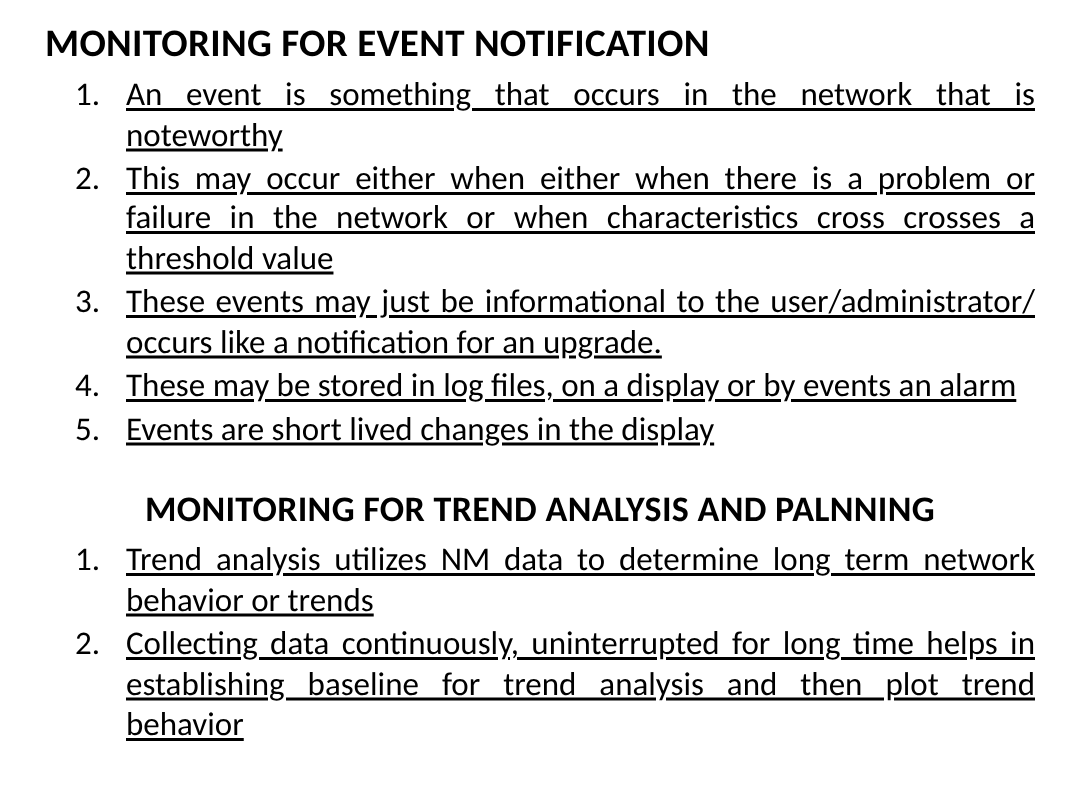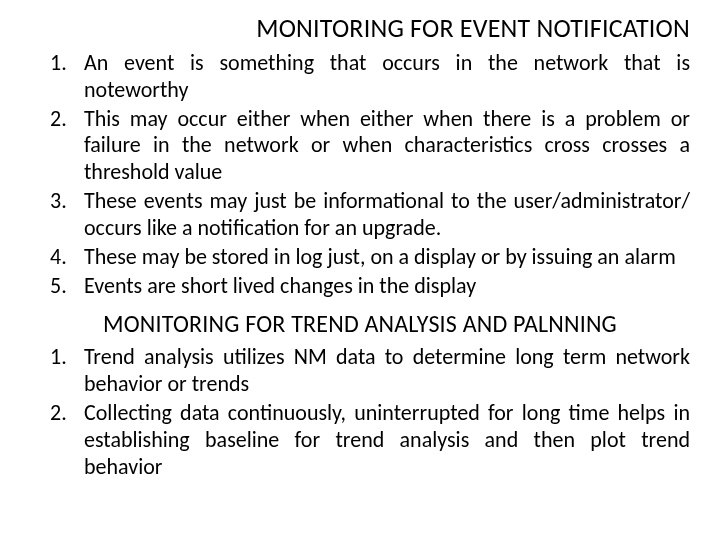--- a/index.html
+++ b/index.html
@@ -7,62 +7,63 @@
     width: 720px;
     height: 540px;
     background: #ffffff;
     font-family: Calibri, Arial, sans-serif;
     color: #000000;
     padding: 12px 30px 10px 30px;
     overflow: hidden;
   }
   .title {
     font-size: 26px;
-    font-weight: 400;
-    text-align: right;
+    font-weight: 700;
+    text-align: left;
     margin-bottom: 6px;
     letter-spacing: 0.2px;
   }
   .subtitle {
     font-size: 24px;
-    font-weight: 400;
+    font-weight: 700;
     text-align: center;
-    margin-top: 10px;
+    margin-top: 26px;
     margin-bottom: 6px;
     letter-spacing: 0.2px;
   }
   ol {
     list-style: none;
     counter-reset: item;
     padding-left: 54px;
   }
   ol li {
     counter-increment: item;
     position: relative;
     font-size: 22px;
     line-height: 1.22;
     text-align: justify;
     margin-bottom: 2px;
+    text-decoration: underline;
   }
   ol li::before {
     content: counter(item) ".";
     position: absolute;
     left: -34px;
     font-size: 22px;
   }
 </style>
 </head>
 <body>
 
 <div class="title">MONITORING FOR EVENT NOTIFICATION</div>
 <ol>
   <li>An event is something that occurs in the network that is noteworthy</li>
   <li>This may occur either when either when there is a problem or failure in the network or when characteristics cross  crosses a threshold value</li>
   <li>These events may just be informational to the user/administrator/ occurs like a notification for an upgrade.</li>
-  <li>These may be stored in log just, on a display or by issuing an alarm</li>
+  <li>These may be stored in log files, on a display or by events an alarm</li>
   <li>Events are short lived changes in the display</li>
 </ol>
 
 <div class="subtitle">MONITORING FOR TREND ANALYSIS AND PALNNING</div>
 <ol>
   <li>Trend analysis  utilizes NM data to  determine long term network behavior or trends</li>
   <li>Collecting data continuously, uninterrupted for long time  helps in establishing baseline for trend analysis and then plot trend behavior</li>
 </ol>
 
 </body></html>

